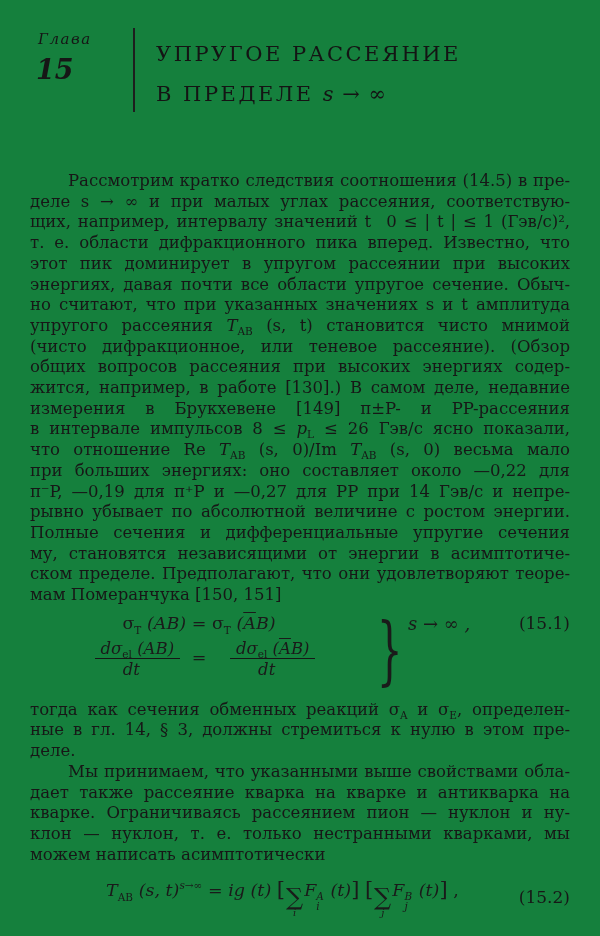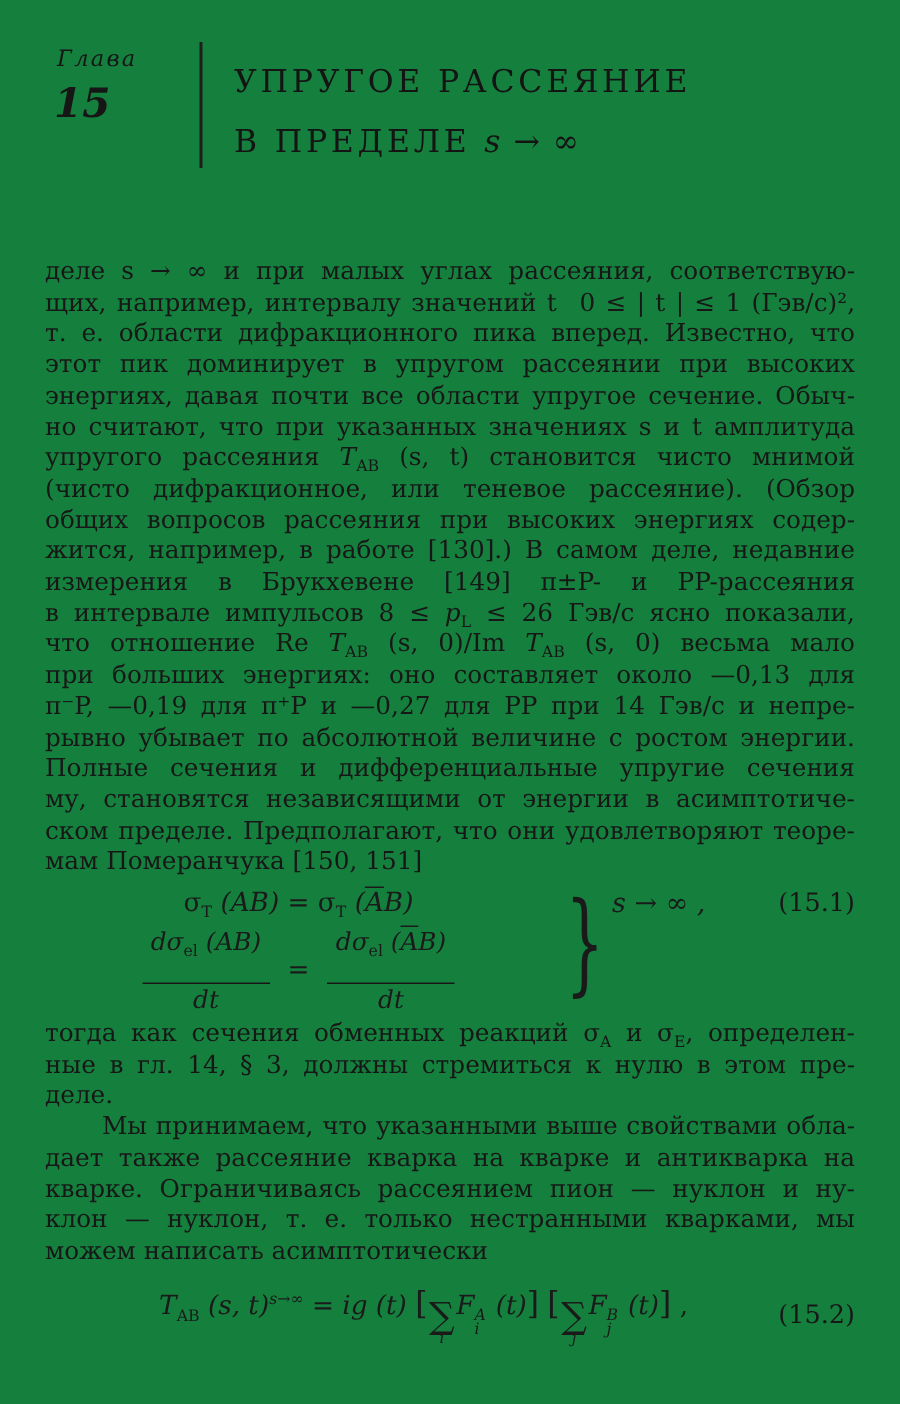--- a/index.html
+++ b/index.html
@@ -23,21 +23,21 @@
   .line.ind{padding-left:38px;}
   .it{font-style:italic;}
   sub{font-size:10.5px;line-height:0;}
   sup{font-size:10.5px;font-style:italic;line-height:0;}
   
   .eq151{display:flex;align-items:flex-start;margin:7px 0 5px;height:82px;}
   .eqcol{width:338px;text-align:center;font-size:17.5px;}
   .eqrow1{margin-bottom:6px;}
   .eqrow2{}
   .frac{display:inline-block;vertical-align:middle;text-align:center;font-size:16.5px;}
-  .frac .num{display:block;border-bottom:1.4px solid #161616;padding:0 6px 18px;}
+  .frac .num{display:block;border-bottom:1.4px solid #161616;padding:0 6px 0;margin-left:12px;}
   .frac .den{display:block;padding-top:1px;}
   .eqsign{padding:0 6px;}
   .brace{font-size:74px;line-height:74px;transform:scaleX(0.55);width:30px;text-align:center;font-weight:normal;color:#1a1a1a;margin-left:2px;}
   .limit{font-size:18px;margin-left:8px;white-space:nowrap;}
   .eqnum{margin-left:auto;font-size:17px;font-style:normal;color:#171717;}
   
   .eq152{display:flex;align-items:center;margin-top:12px;font-size:17.5px;}
   .formula{margin:0 auto;padding-left:46px;white-space:nowrap;}
   .bigbr{font-size:21px;}
   .sum{display:inline-flex;flex-direction:column;align-items:center;vertical-align:-9px;margin:0 1px;}
@@ -57,34 +57,35 @@
   </div>
   <div class="vrule"></div>
   <div class="title">
     <div>УПРУГОЕ РАССЕЯНИЕ</div>
     <div><span>В ПРЕДЕЛЕ </span><span class="math">s → ∞</span></div>
   </div>
 
   <div class="bodytext">
 
     <div>
+      <div class="line ind">Рассмотрим кратко следствия соотношения (14.5) в пре-</div>
       <div class="line">деле s → ∞ и при малых углах рассеяния, соответствую-</div>
       <div class="line">щих, например, интервалу значений t  0 ≤ | t | ≤ 1 (Гэв/с)²,</div>
       <div class="line">т. е. области дифракционного пика вперед. Известно, что</div>
       <div class="line">этот пик доминирует в упругом рассеянии при высоких</div>
       <div class="line">энергиях, давая почти все области упругое сечение. Обыч-</div>
       <div class="line">но считают, что при указанных значениях s и t амплитуда</div>
       <div class="line"><span>упругого рассеяния </span><span class="it">T</span><sub>AB</sub><span> (s, t) становится чисто мнимой</span></div>
       <div class="line">(чисто дифракционное, или теневое рассеяние). (Обзор</div>
       <div class="line">общих вопросов рассеяния при высоких энергиях содер-</div>
       <div class="line">жится, например, в работе [130].) В самом деле, недавние</div>
       <div class="line">измерения в Брукхевене [149] π±P- и PP-рассеяния</div>
       <div class="line"><span>в интервале импульсов 8 ≤ </span><span class="it">p</span><sub>L</sub><span> ≤ 26 Гэв/с ясно показали,</span></div>
       <div class="line"><span>что отношение Re </span><span class="it">T</span><sub>AB</sub><span> (s, 0)/Im </span><span class="it">T</span><sub>AB</sub><span> (s, 0) весьма мало</span></div>
-      <div class="line">при больших энергиях: оно составляет около —0,13 для</div>
+      <div class="line">при больших энергиях: оно составляет около —0,22 для</div>
       <div class="line">π⁻P, —0,19 для π⁺P и —0,27 для PP при 14 Гэв/с и непре-</div>
       <div class="line">рывно убывает по абсолютной величине с ростом энергии.</div>
       <div class="line">Полные сечения и дифференциальные упругие сечения</div>
       <div class="line">му, становятся независящими от энергии в асимптотиче-</div>
       <div class="line">ском пределе. Предполагают, что они удовлетворяют теоре-</div>
       <div class="line end">мам Померанчука [150, 151]</div>
     </div>
 
     <div class="eq151">
       <div class="eqcol">

